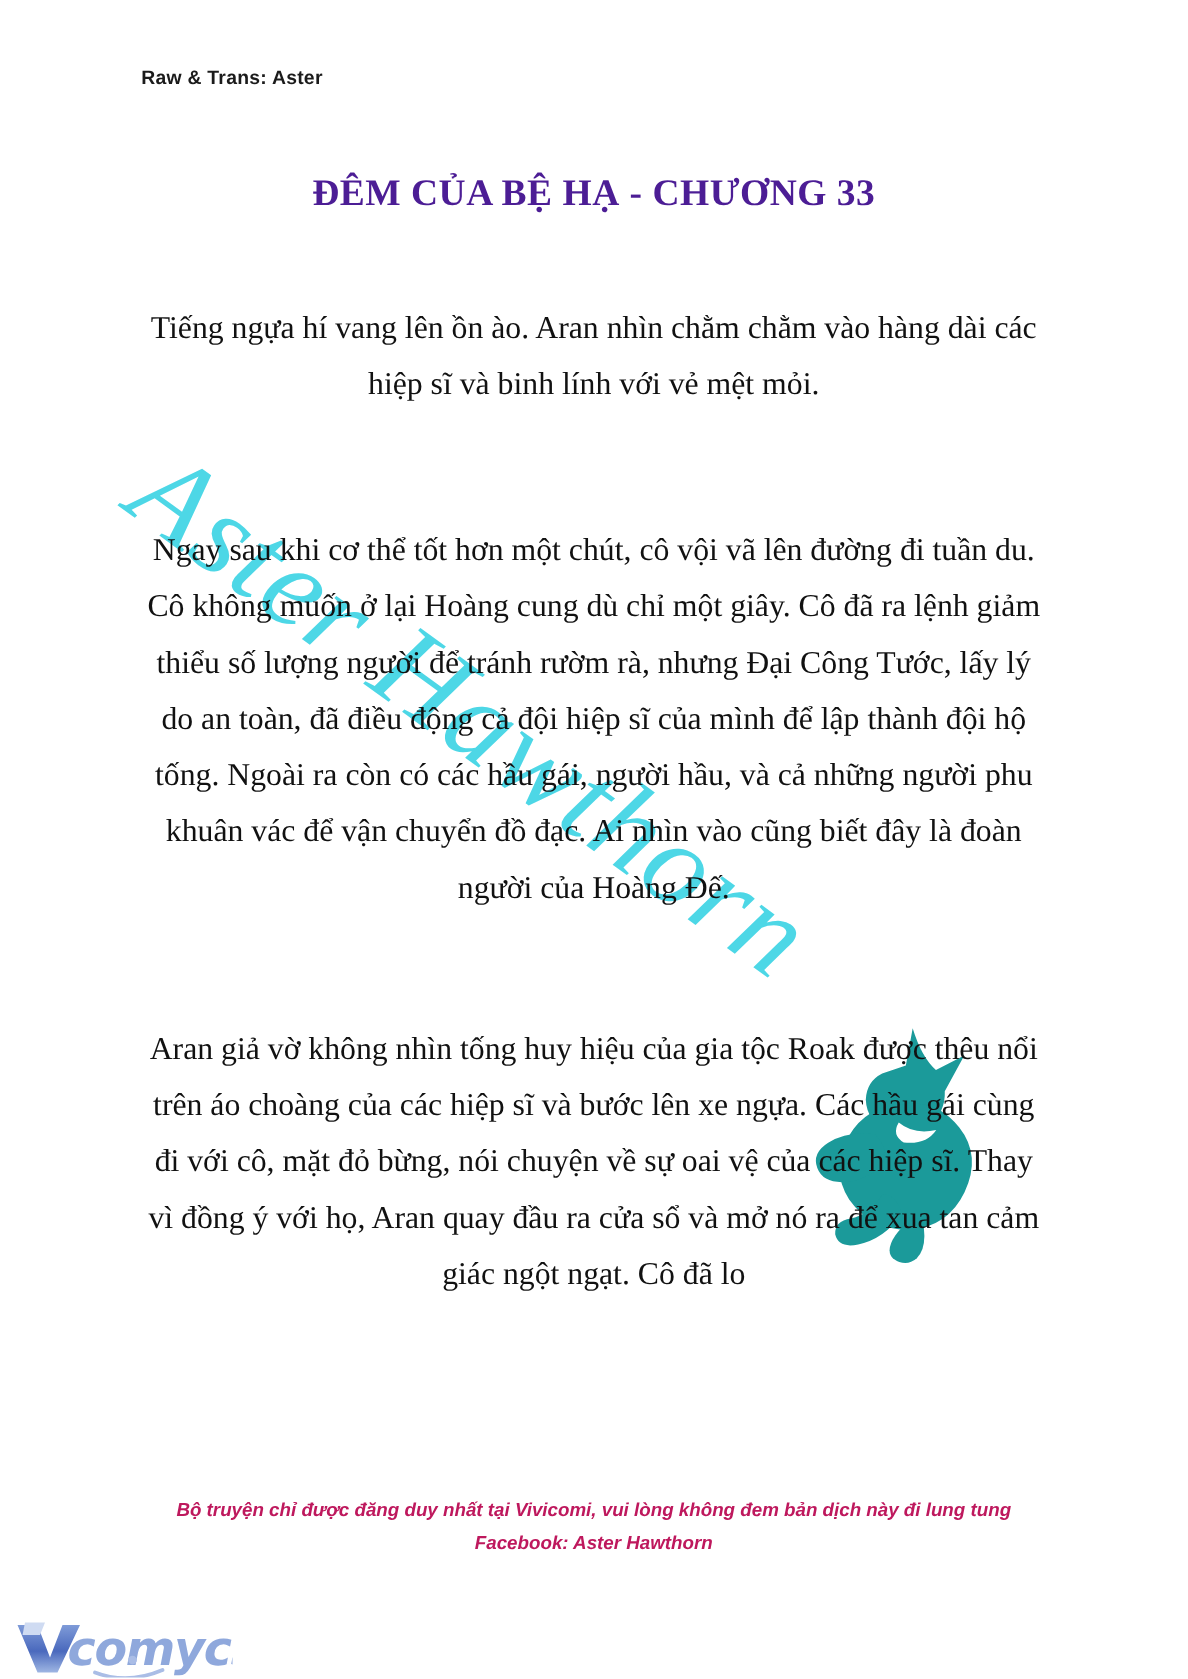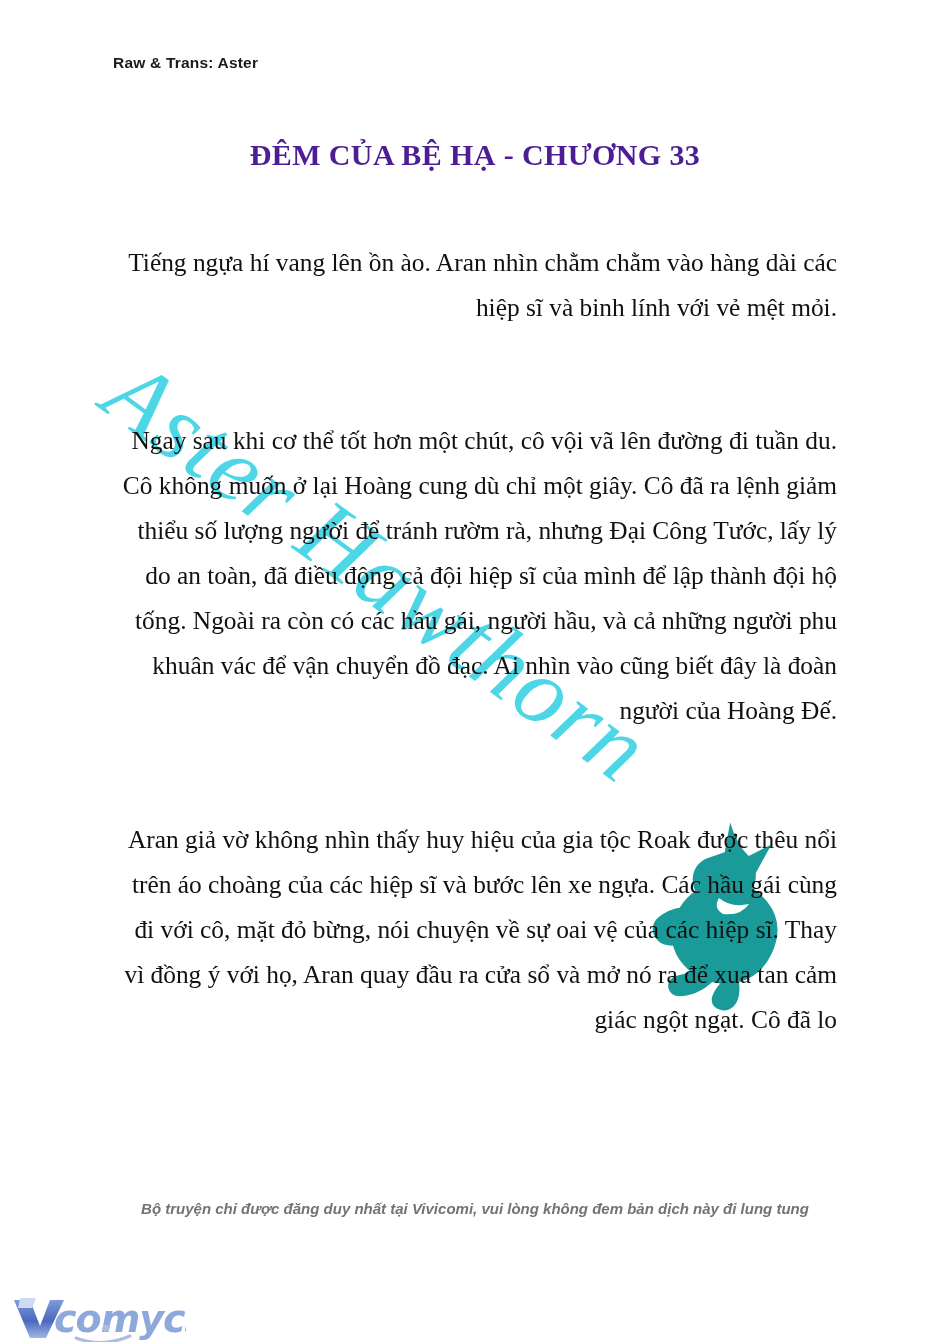--- a/index.html
+++ b/index.html
@@ -54,21 +54,21 @@
 
   
   .body-copy {
     position: absolute;
     left: 113px;
     top: 240px;
     width: 724px;
     font-size: 25.4px;
     line-height: 45px;
     color: #111111;
-    text-align: right;
+    text-align: center;
     z-index: 3;
   }
   .body-copy p {
     margin: 0;
   }
   .para-gap-lg { height: 88px; }
   .para-gap-md { height: 84px; }
 
   
   .watermark {
@@ -106,21 +106,21 @@
     position: absolute;
     left: 0;
     right: 0;
     top: 1196px;
     text-align: center;
     font-family: "Liberation Sans", "DejaVu Sans", sans-serif;
     font-style: italic;
     font-weight: bold;
     font-size: 15px;
     line-height: 26px;
-    color: #737373;
+    color: #be185d;
     z-index: 4;
   }
   .footer-notice div { white-space: nowrap; }
 
   
   .brand-logo {
     position: absolute;
     left: 6px;
     top: 1292px;
     width: 180px;
@@ -169,25 +169,26 @@
 
       <path d="M74 86 Q86 96 104 92 Q96 104 78 102 Q68 96 74 86 Z" fill="#ffffff"></path>
     </svg>
   </div>
 
   <div class="body-copy">
     <p>Tiếng ngựa hí vang lên ồn ào. Aran nhìn chằm chằm vào hàng dài các hiệp sĩ và binh lính với vẻ mệt mỏi.</p>
     <div class="para-gap-lg"></div>
     <p>Ngay sau khi cơ thể tốt hơn một chút, cô vội vã lên đường đi tuần du. Cô không muốn ở lại Hoàng cung dù chỉ một giây. Cô đã ra lệnh giảm thiểu số lượng người để tránh rườm rà, nhưng Đại Công Tước, lấy lý do an toàn, đã điều động cả đội hiệp sĩ của mình để lập thành đội hộ tống. Ngoài ra còn có các hầu gái, người hầu, và cả những người phu khuân vác để vận chuyển đồ đạc. Ai nhìn vào cũng biết đây là đoàn người của Hoàng Đế.</p>
     <div class="para-gap-md"></div>
-    <p>Aran giả vờ không nhìn thấy huy hiệu của gia tộc Roak được thêu nổi trên áo choàng của các hiệp sĩ và bước lên xe ngựa. Các hầu gái cùng đi với cô, mặt đỏ bừng, nói chuyện về sự oai vệ của các hiệp sĩ. Thay vì đồng ý với họ, Aran quay đầu ra cửa sổ và mở nó ra để xua tan cảm giác ngột ngạt. Cô đã lo</p>
+    <p>Aran giả vờ không nhìn tống huy hiệu của gia tộc Roak được thêu nổi trên áo choàng của các hiệp sĩ và bước lên xe ngựa. Các hầu gái cùng đi với cô, mặt đỏ bừng, nói chuyện về sự oai vệ của các hiệp sĩ. Thay vì đồng ý với họ, Aran quay đầu ra cửa sổ và mở nó ra để xua tan cảm giác ngột ngạt. Cô đã lo</p>
   </div>
 
   <div class="footer-notice">
     <div>Bộ truyện chỉ được đăng duy nhất tại Vivicomi, vui lòng không đem bản dịch này đi lung tung</div>
+    <div>Facebook: Aster Hawthorn</div>
   </div>
 
   <div class="brand-logo">
     <svg viewBox="0 0 180 50" xmlns="http://www.w3.org/2000/svg" aria-hidden="true">
       <defs>
         <linearGradient id="vgrad" x1="0" y1="0" x2="0" y2="1">
           <stop offset="0%" stop-color="#7f9bd8"></stop>
           <stop offset="55%" stop-color="#4a69bd"></stop>
           <stop offset="100%" stop-color="#9fb6e3"></stop>
         </linearGradient>

